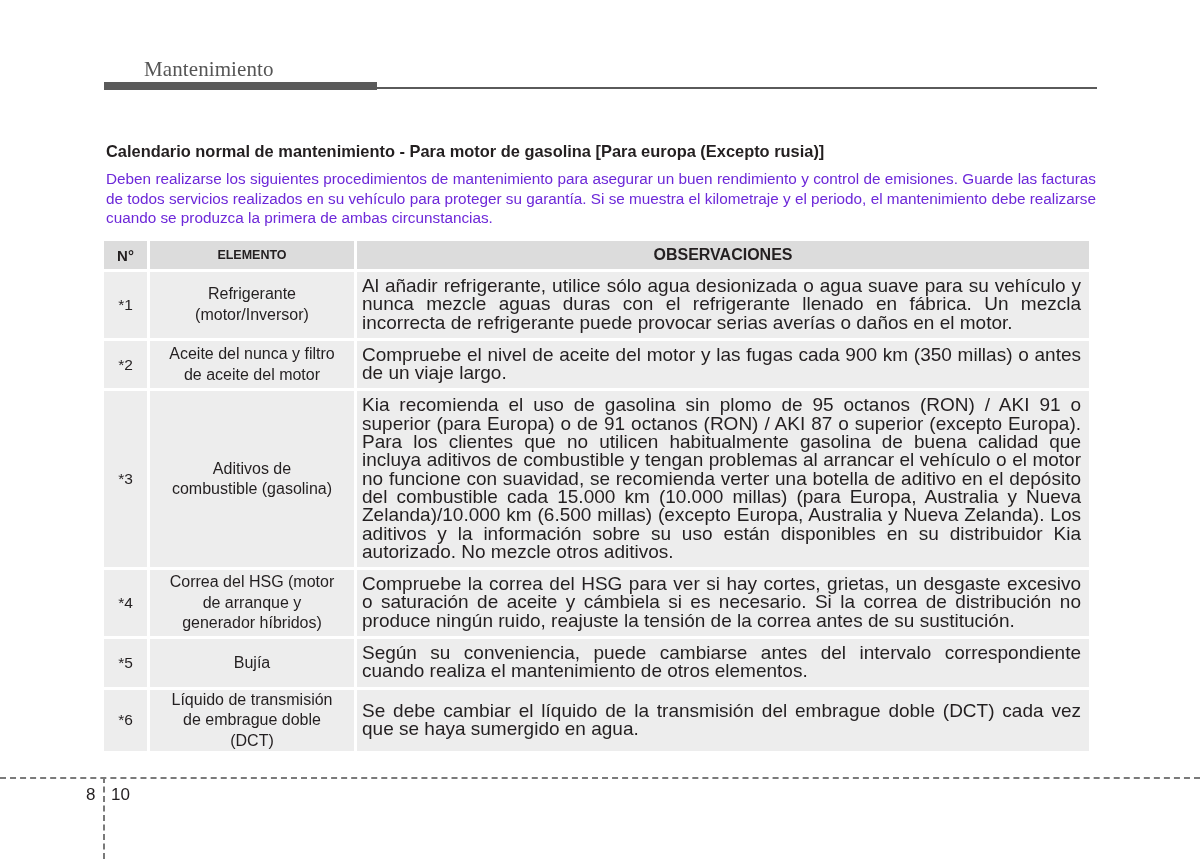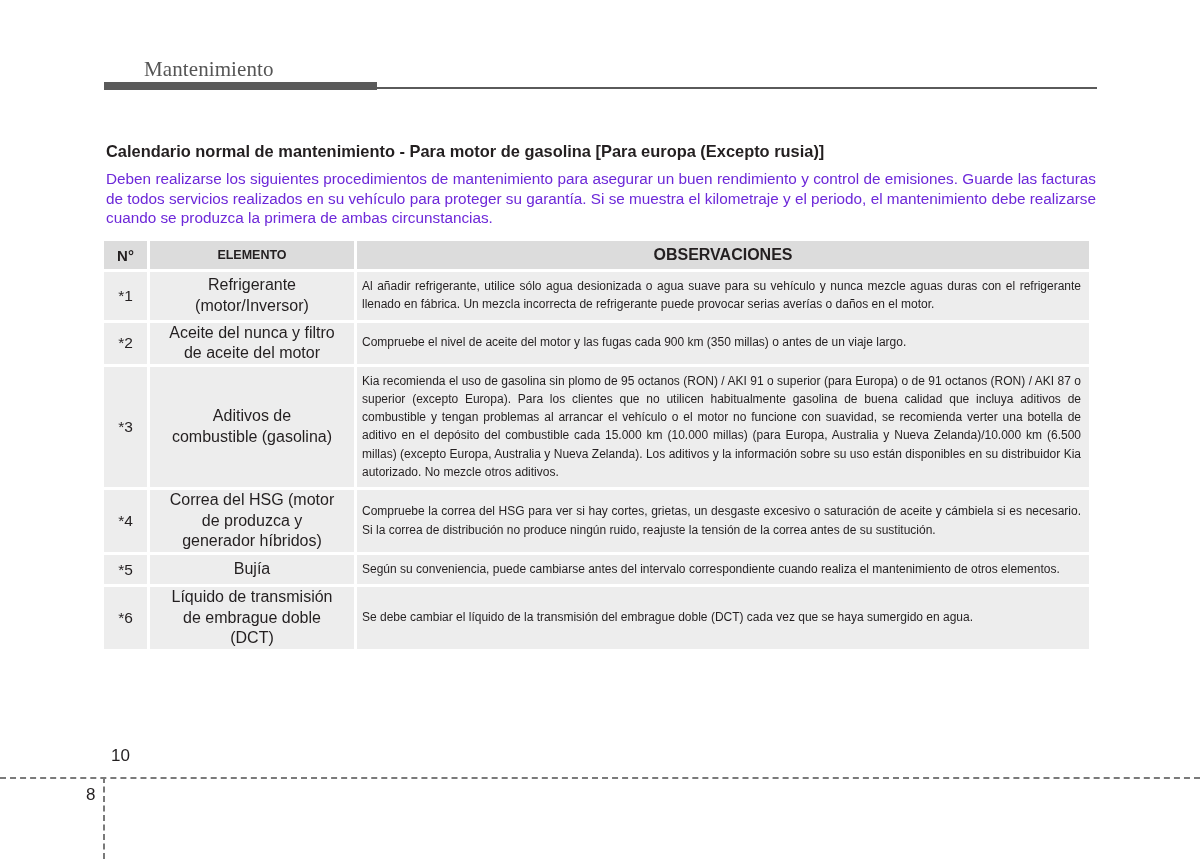--- a/index.html
+++ b/index.html
@@ -10,25 +10,25 @@
     .heading { position: absolute; left: 106px; top: 142px; font-size: 17px; font-weight: bold; color: #231f20; white-space: nowrap; transform: scaleX(0.965); transform-origin: left; }
     .intro { position: absolute; left: 106px; top: 169px; width: 990px; font-size: 15.3px; line-height: 19.5px; text-align: justify; color: #6d28d9; }
     table.maint { position: absolute; left: 104px; top: 241px; width: 991px; border-collapse: separate; border-spacing: 3px 3px; margin: -3px; font-size: 15.4px; }
     table.maint th { background: #dcdcdc; height: 28px; padding: 0; font-weight: bold; color: #231f20; text-align: center; }
     table.maint th.col-n { width: 43px; font-size: 15px; }
     table.maint th.col-el { width: 204px; font-size: 12.5px; }
     table.maint th.col-obs { font-size: 16px; }
     table.maint td { background: #ededed; vertical-align: middle; color: #231f20; }
     table.maint td.n { text-align: center; font-size: 15.5px; padding: 0; }
     table.maint td.el { text-align: center; line-height: 20.5px; padding: 0 18px; font-size: 16px; }
-    table.maint td.obs { text-align: justify; line-height: 18.3px; padding: 5px 8px 6px 5px; font-size: 12px; }
+    table.maint td.obs { text-align: justify; line-height: 18.3px; padding: 5px 8px 6px 5px; font-size: 19px; }
     .footer-hline { position: absolute; left: 0; top: 777px; width: 1200px; height: 0; border-top: 2px dashed #7a7a7a; }
     .footer-vline { position: absolute; left: 103px; top: 777px; width: 0; height: 82px; border-left: 2px dashed #7a7a7a; }
     .page-chapter { position: absolute; left: 86px; top: 785px; font-size: 17px; color: #231f20; }
-    .page-number { position: absolute; left: 111px; top: 746px; font-size: 17px; color: #231f20; }
+    .page-number { position: absolute; left: 111px; top: 785px; font-size: 17px; color: #231f20; }
   </style>
 </head>
 <body>
 
 <div class="section-title">Mantenimiento</div>
 <div class="rule-thick"></div>
 <div class="rule-thin"></div>
 
 <div class="heading">Calendario normal de mantenimiento - Para motor de gasolina [Para europa (Excepto rusia)]</div>
 <div class="intro">Deben realizarse los siguientes procedimientos de mantenimiento para asegurar un buen rendimiento y control de emisiones. Guarde las facturas de todos servicios realizados en su vehículo para proteger su garantía. Si se muestra el kilometraje y el periodo, el mantenimiento debe realizarse cuando se produzca la primera de ambas circunstancias.</div>
@@ -52,21 +52,21 @@
       <td class="el">Aceite del nunca y filtro de aceite del motor</td>
       <td class="obs">Compruebe el nivel de aceite del motor y las fugas cada 900 km  (350 millas) o antes de un viaje largo.</td>
     </tr>
     <tr>
       <td class="n">*3</td>
       <td class="el">Aditivos de combustible (gasolina)</td>
       <td class="obs">Kia recomienda el uso de gasolina sin plomo de 95 octanos (RON) / AKI 91 o superior (para Europa) o de 91 octanos (RON) / AKI 87 o superior (excepto Europa). Para los clientes que no utilicen habitualmente gasolina de buena calidad que incluya aditivos de combustible y tengan problemas al arrancar el vehículo o el motor no funcione con suavidad, se recomienda verter una botella de aditivo en el depósito del combustible cada 15.000 km (10.000 millas) (para Europa, Australia y Nueva Zelanda)/10.000 km (6.500 millas) (excepto Europa, Australia y Nueva Zelanda). Los aditivos y la información sobre su uso están disponibles en su distribuidor Kia autorizado. No mezcle otros aditivos.</td>
     </tr>
     <tr>
       <td class="n">*4</td>
-      <td class="el">Correa del HSG (motor de produzca y generador híbridos)</td>
+      <td class="el">Correa del HSG (motor de arranque y generador híbridos)</td>
       <td class="obs">Compruebe la correa del HSG para ver si hay cortes, grietas, un desgaste excesivo o saturación de aceite y cámbiela si es necesario. Si la correa de distribución no produce ningún ruido, reajuste la tensión de la correa antes de su sustitución.</td>
     </tr>
     <tr>
       <td class="n">*5</td>
       <td class="el">Bujía</td>
       <td class="obs">Según su conveniencia, puede cambiarse antes del intervalo correspondiente cuando realiza el mantenimiento de otros elementos.</td>
     </tr>
     <tr>
       <td class="n">*6</td>
       <td class="el">Líquido de transmisión de embrague doble (DCT)</td>

